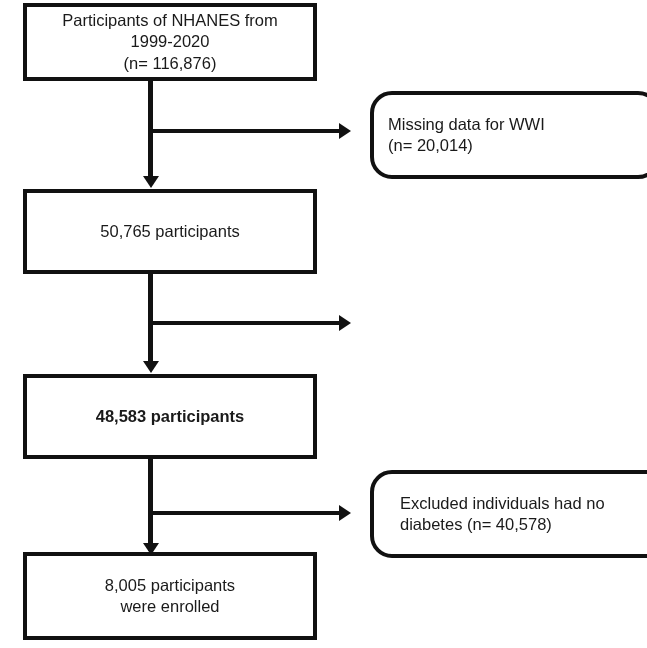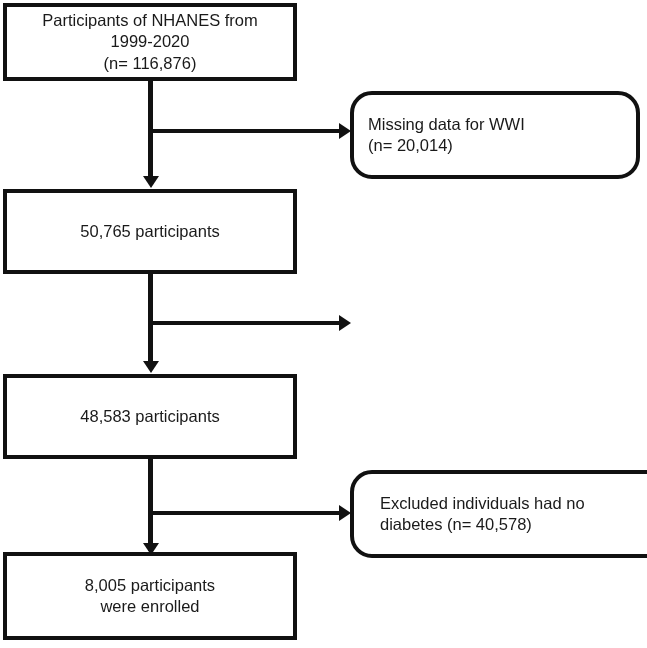--- a/index.html
+++ b/index.html
@@ -18,20 +18,21 @@
   .box {
     position: absolute;
     box-sizing: border-box;
     border: 4px solid #111111;
     background: #ffffff;
     display: flex;
     align-items: center;
     color: #1a1a1a;
     font-size: 16.5px;
     line-height: 1.30;
+    margin-left: 20px;
   }
   .box.center {
     justify-content: center;
     text-align: center;
   }
   .box.left {
     justify-content: flex-start;
     text-align: left;
     border-radius: 22px;
   }
@@ -99,21 +100,21 @@
     <span class="txt">50,765 participants</span>
   </div>
 
   <div class="vline" style="left:148px; top:274px; height:88px;"></div>
   <div class="arrow-down" style="left:142.5px; top:361px;"></div>
 
   <div class="hline" style="left:148px; top:321px; width:194px;"></div>
   <div class="arrow-right" style="left:339px; top:315px;"></div>
 
 
-  <div class="box center" style="left:3px; top:374px; width:294px; height:85px;">
+  <div class="box center" style="left:3px; top:374px; width:294px; height:85px;font-weight:bold;">
     <span class="txt">48,583 participants</span>
   </div>
 
   <div class="vline" style="left:148px; top:459px; height:92px;"></div>
   <div class="arrow-down" style="left:142.5px; top:543px;"></div>
 
   <div class="hline" style="left:148px; top:511px; width:194px;"></div>
   <div class="arrow-right" style="left:339px; top:505px;"></div>
 
   <div class="box left" style="left:350px; top:470px; width:338px; height:88px;padding-left:12px;">

